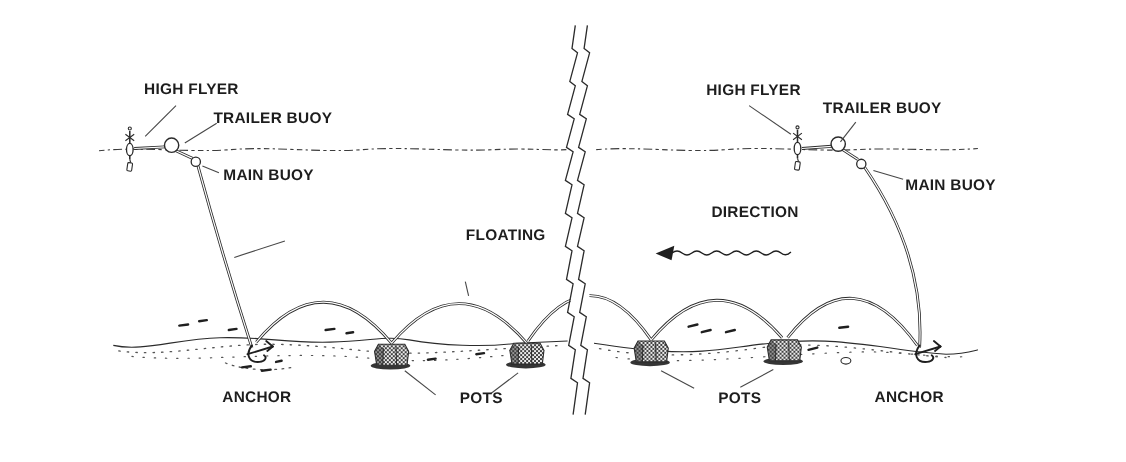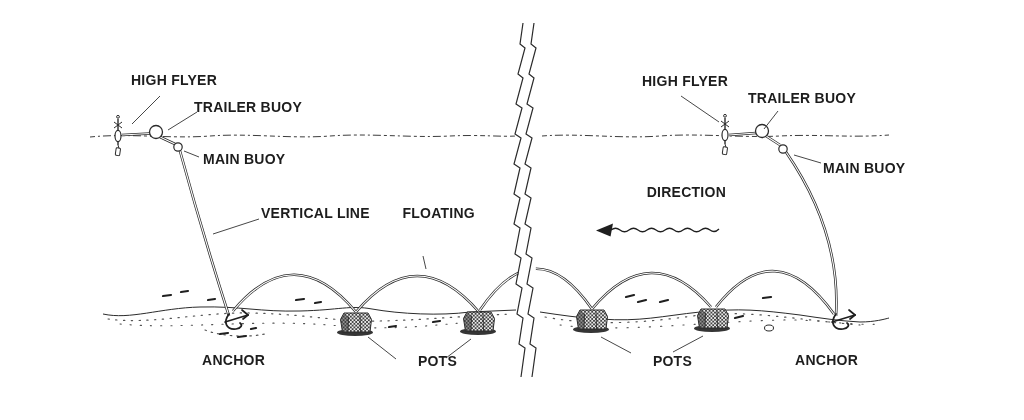--- a/index.html
+++ b/index.html
@@ -162,23 +162,22 @@
 
     <g>
       <path d="M611,230 q4.5,-3.5 9,0 t9,0 t9,0 t9,0 t9,0 t9,0 t9,0 t9,0 t9,0 t9,0 t9,0 t9,-1" stroke="#1f1f1f" stroke-width="1.3" fill="none"></path>
       <polygon points="596,230.5 613,223.5 610.5,236.5" fill="#1f1f1f"></polygon>
     </g>
   </svg>
 
   <div class="lbl" style="left:131px;top:72px">HIGH FLYER</div>
   <div class="lbl" style="left:194px;top:99px">TRAILER BUOY</div>
   <div class="lbl" style="left:203px;top:151px">MAIN BUOY</div>
-  <div class="lbl" style="left:261px;top:205px">VERTICAL LINE</div>
 
-  <div class="lbl center" style="left:363px;top:205px;width:112px">
+  <div class="lbl center" style="left:384px;top:205px;width:112px">
     <div>FLOATING</div>
   </div>
 
   <div class="lbl center" style="left:180px;top:352px;width:85px">ANCHOR</div>
   <div class="lbl center" style="left:377px;top:353px;width:80px">POTS</div>
 
   <div class="lbl" style="left:642px;top:73px">HIGH FLYER</div>
   <div class="lbl" style="left:748px;top:90px">TRAILER BUOY</div>
   <div class="lbl" style="left:823px;top:160px">MAIN BUOY</div>
 

